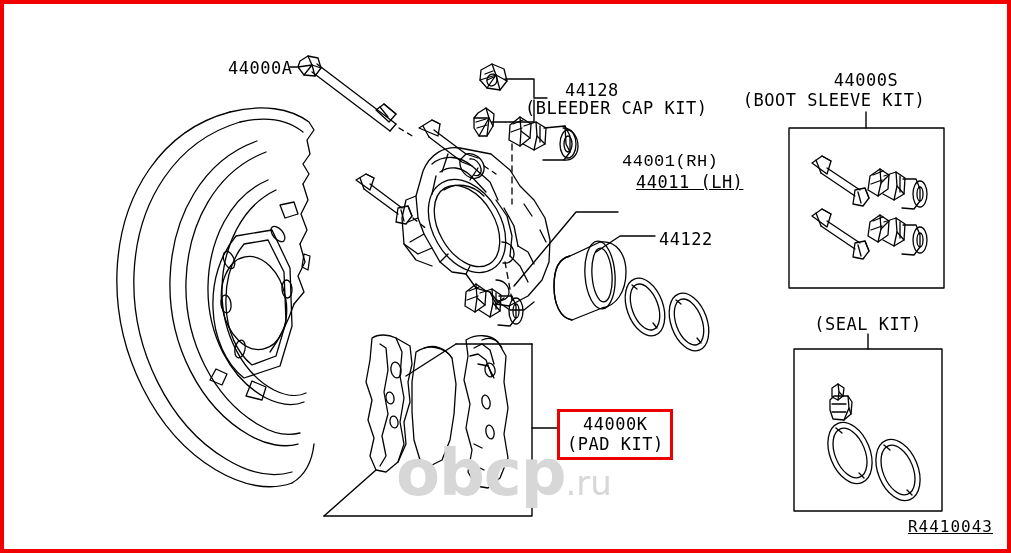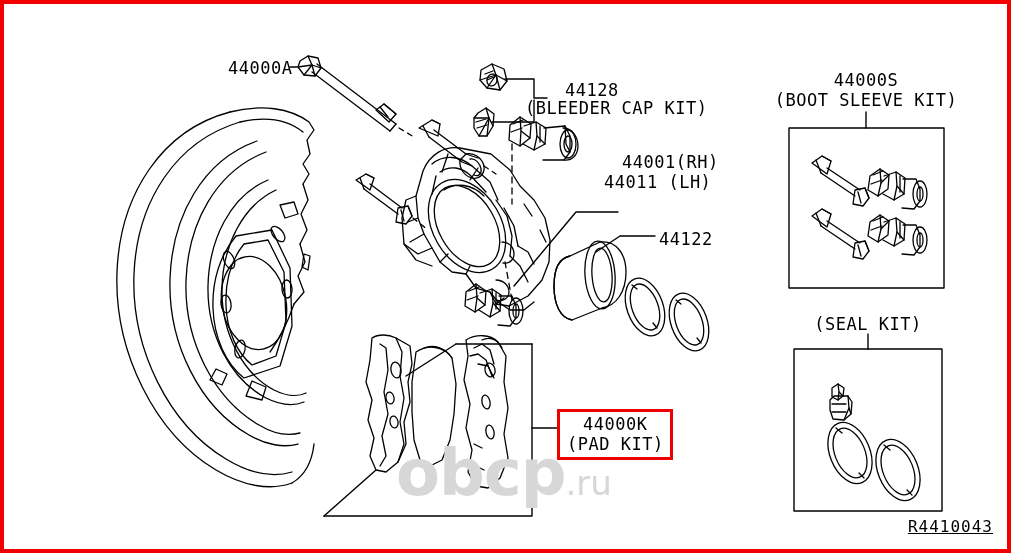--- a/index.html
+++ b/index.html
@@ -396,34 +396,34 @@
       <path d="M286 63 L293 63" stroke-width="1.4"></path>
     </g>
   </svg>
 
   <div class="lbl" style="left:224px; top:54px;">44000A</div>
 
   <div class="lbl" style="left:548px; top:76px;margin-left:13px;">44128</div>
 
   <div class="lbl" style="left:521px; top:94px;">(BLEEDER CAP KIT)</div>
 
-  <div class="lbl" style="left:618px; top:148px;">44001(RH)</div>
-
-  <div class="lbl" style="left:600px; top:168px;">44011 (LH)</div>
+  <div class="lbl" style="left:618px; top:148px;font-family:Liberation Mono, monospace;">44001(RH)</div>
+
+  <div class="lbl" style="left:632px; top:168px;text-decoration:underline;">44011 (LH)</div>
 
   <div class="lbl" style="left:655px; top:225px;">44122</div>
 
   <div id="pad-kit-label" style="left:553px; top:405px;">
     <div class="lbl" style="position:static;margin-left:16px;">44000K</div>
     <div class="lbl" style="position:static;">(PAD KIT)</div>
   </div>
 
   <div class="lbl lbl-center" style="left:782px; top:66px; width:160px;">44000S</div>
 
-  <div class="lbl lbl-center" style="left:762px; top:86px; width:200px;text-align:center;">(BOOT SLEEVE KIT)</div>
+  <div class="lbl lbl-center" style="left:730px; top:86px; width:200px;text-align:center;">(BOOT SLEEVE KIT)</div>
 
 
   <div class="lbl lbl-center" style="left:784px; top:310px; width:160px;">(SEAL KIT)</div>
 
   <div id="watermark"><span>obcp</span><span class="suffix">.ru</span></div>
 
   <div id="footer-code" class="lbl" style="position:absolute;text-decoration:underline;">R4410043</div>
 
 </div>
 

